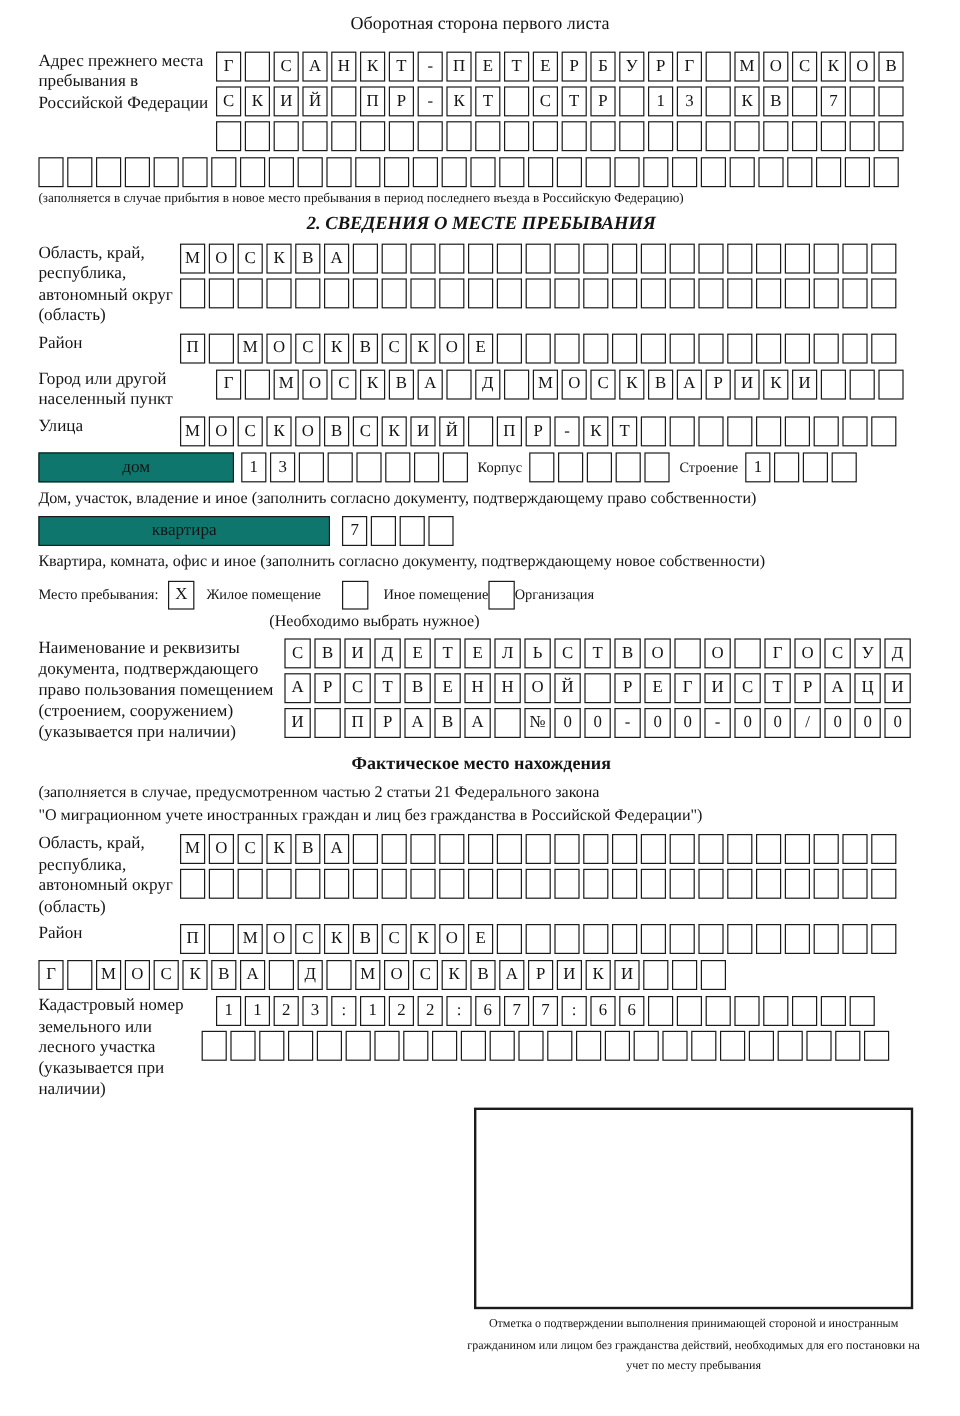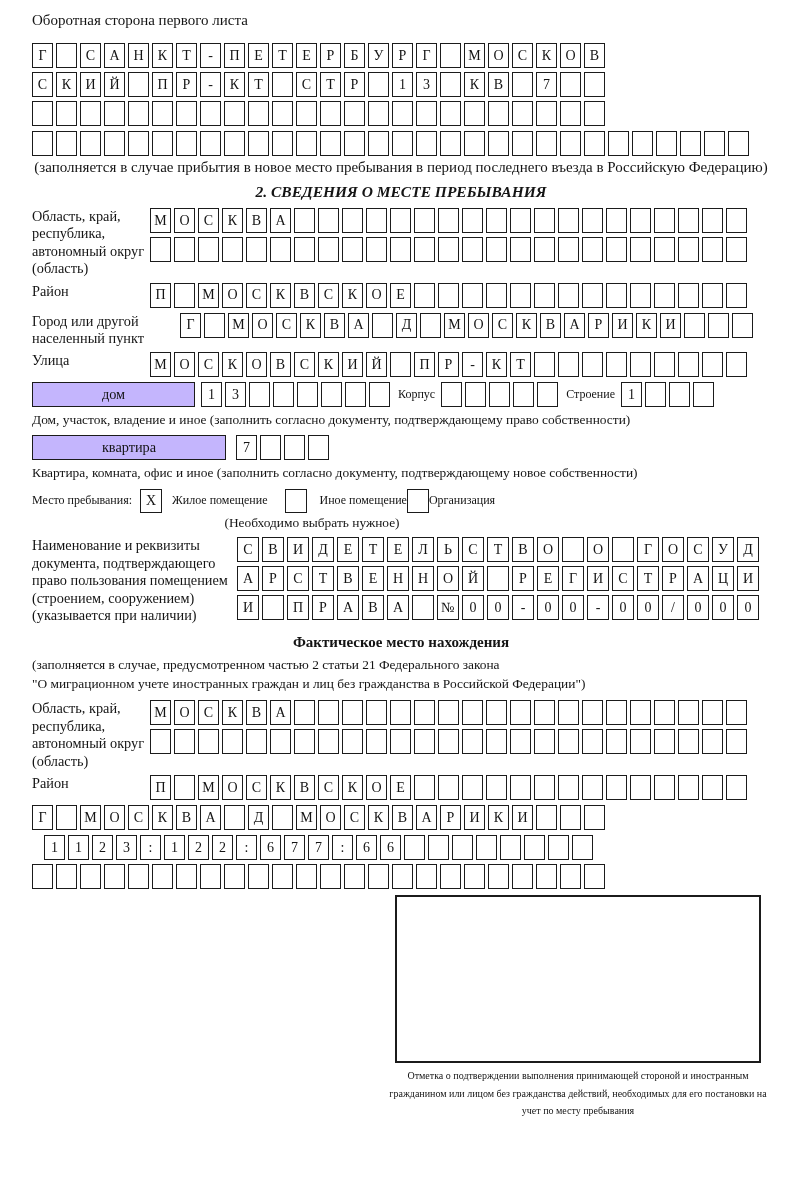--- a/index.html
+++ b/index.html
@@ -1,52 +1,53 @@
 <!DOCTYPE html>
 <html><head>
 <meta charset="utf-8">
 <style>
   html,body{margin:0;padding:0;background:#ffffff;}
   body{width:800px;height:1180px;color:#141414;font-family:"Liberation Serif",serif;}
   .page{padding:12px 30px 0 32px;box-sizing:border-box;}
-  .hdr{text-align:left;font-size:15px;padding-right:2px;margin-bottom:14px;}
+  .hdr{text-align:center;font-size:15px;padding-right:2px;margin-bottom:14px;}
   .frow{display:flex;align-items:flex-start;margin-bottom:5px;}
   .flabel{font-size:14.3px;line-height:17.4px;flex-shrink:0;}
   .w118{width:118px;} .w136{width:136px;} .w148{width:148px;} .w158{width:158px;} .w205{width:205px;}
   .rows{display:flex;flex-direction:column;gap:4px;}
   .cells{display:flex;gap:3px;}
   .cell{width:21px;height:25px;box-sizing:border-box;border:1.6px solid #1b1b1b;
         display:flex;align-items:center;justify-content:center;font-size:14px;flex-shrink:0;background:#fff;}
   .wide .cell{width:22px;}
-  .caption{font-size:15px;text-align:center;margin:1px 0 7px;}
+  .caption{font-size:11px;text-align:left;margin:1px 0 7px;}
   .caption-left{font-size:13.4px;margin:2px 0 7px;}
   .h2{font-weight:bold;text-align:center;font-size:15.5px;margin:6px 0 7px;font-style:italic;}
   .h3{font-weight:bold;text-align:center;font-size:15px;margin:10px 0 6px;}
   .subcap{font-size:13.4px;text-align:left;margin:0 0 3px;}
   .bigbox{box-sizing:border-box;border:1.6px solid #1b1b1b;height:25px;display:flex;align-items:center;
-          justify-content:center;font-size:14.3px;flex-shrink:0;background:#c4b5fd;}
+          justify-content:center;font-size:14.3px;flex-shrink:0;background:#0f766e;}
   .inline-lbl{font-size:12px;line-height:25px;white-space:nowrap;}
   .cb{width:22px;height:24px;box-sizing:border-box;border:1.6px solid #1b1b1b;display:flex;align-items:center;
       justify-content:center;font-size:14px;flex-shrink:0;background:#fff;}
   .stayrow{display:flex;align-items:center;margin-top:4px;}
   .hint{font-size:13.4px;text-align:center;width:260px;margin-left:150px;margin-bottom:6px;margin-top:2px;}
   .stampbox{width:366px;height:168px;box-sizing:border-box;border:2px solid #1b1b1b;margin-left:363px;margin-top:6px;background:#fff;}
   .stampcap{width:396px;margin-left:348px;text-align:center;font-size:10px;line-height:17.5px;margin-top:4px;}
   .mr6{margin-right:6px;} .mr8{margin-right:8px;} .mr10{margin-right:10px;} .mr12{margin-right:12px;}
   .mr18{margin-right:18px;} .mr25{}
   .indent12{margin-left:12px;}
 </style>
 </head>
 <body>
 
 <div class="page">
 
   <div class="hdr">Оборотная сторона первого листа</div>
 
   <div class="frow">
+    <div class="flabel w148">Адрес прежнего места пребывания в Российской Федерации</div>
     <div class="rows">
       <div class="cells">
           <span class="cell">Г</span>
           <span class="cell"></span>
           <span class="cell">С</span>
           <span class="cell">А</span>
           <span class="cell">Н</span>
           <span class="cell">К</span>
           <span class="cell">Т</span>
           <span class="cell">-</span>
@@ -333,21 +334,21 @@
     <div class="cells">
         <span class="cell">1</span>
         <span class="cell"></span>
         <span class="cell"></span>
         <span class="cell"></span>
       </div>
   </div>
   <div class="caption-left">Дом, участок, владение и иное (заполнить согласно документу, подтверждающему право собственности)</div>
 
   <div class="frow">
-    <div class="bigbox mr10" style="width:194px;">квартира</div>
+    <div class="bigbox mr10" style="width:243px;">квартира</div>
     <div class="cells">
         <span class="cell">7</span>
         <span class="cell"></span>
         <span class="cell"></span>
         <span class="cell"></span>
       </div>
   </div>
   <div class="caption-left">Квартира, комната, офис и иное (заполнить согласно документу, подтверждающему новое собственности)</div>
 
   <div class="stayrow">
@@ -554,20 +555,21 @@
         <span class="cell">И</span>
         <span class="cell">К</span>
         <span class="cell">И</span>
         <span class="cell"></span>
         <span class="cell"></span>
         <span class="cell"></span>
       </div>
   </div>
 
   <div class="frow">
+    <div class="flabel w136">Кадастровый номер земельного или лесного участка (указывается при наличии)</div>
     <div class="rows">
       <div class="cells indent12">
           <span class="cell">1</span>
           <span class="cell">1</span>
           <span class="cell">2</span>
           <span class="cell">3</span>
           <span class="cell">:</span>
           <span class="cell">1</span>
           <span class="cell">2</span>
           <span class="cell">2</span>

